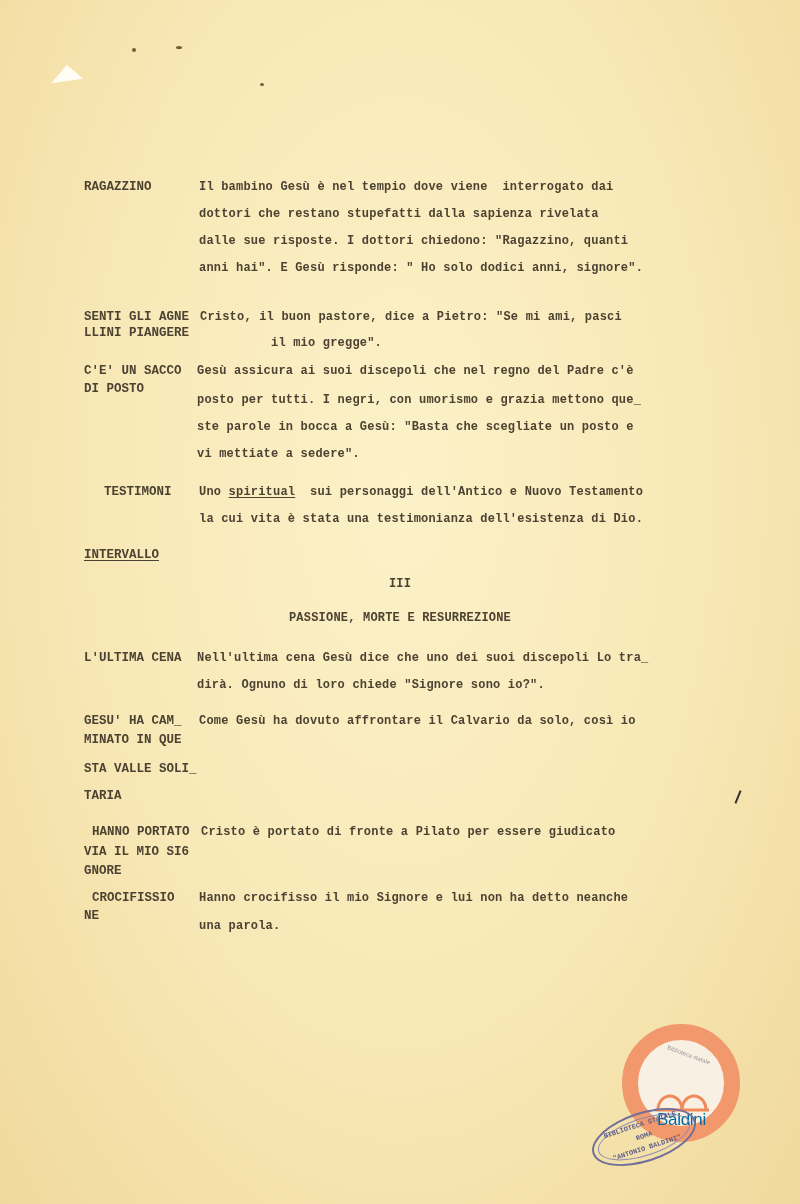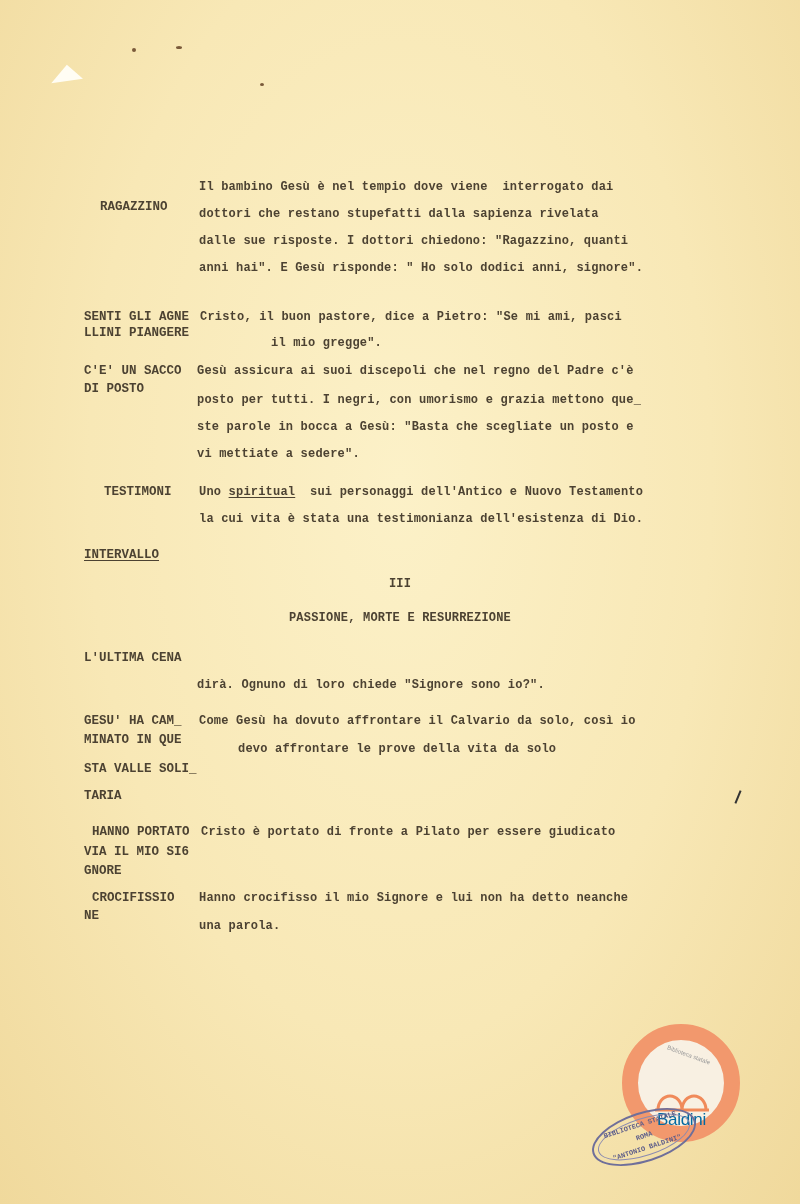--- a/index.html
+++ b/index.html
@@ -47,21 +47,21 @@
 </head>
 <body>
 
 <div class="page">
 
   <div class="tear"></div>
   <div class="spot" style="left:132px;top:48px;width:4px;height:4px;"></div>
   <div class="spot" style="left:176px;top:46px;width:6px;height:3px;"></div>
   <div class="spot" style="left:260px;top:83px;width:4px;height:3px;"></div>
 
-  <div class="t lbl" style="left:100px;top:180px;margin-top:20px;">RAGAZZINO</div>
+  <div class="t lbl" style="left:84px;top:180px;">RAGAZZINO</div>
   <div class="t" style="left:199px;top:180px;">Il bambino Gesù è nel tempio dove viene  interrogato dai</div>
   <div class="t" style="left:199px;top:207px;">dottori che restano stupefatti dalla sapienza rivelata</div>
   <div class="t" style="left:199px;top:234px;">dalle sue risposte. I dottori chiedono: "Ragazzino, quanti</div>
   <div class="t" style="left:199px;top:261px;">anni hai". E Gesù risponde: " Ho solo dodici anni, signore".</div>
 
   <div class="t lbl" style="left:84px;top:310px;">SENTI GLI AGNE</div>
   <div class="t lbl" style="left:84px;top:326px;">LLINI PIANGERE</div>
   <div class="t" style="left:200px;top:310px;">Cristo, il buon pastore, dice a Pietro: "Se mi ami, pasci</div>
   <div class="t" style="left:271px;top:336px;">il mio gregge".</div>
 
@@ -75,28 +75,28 @@
   <div class="t lbl" style="left:84px;top:485px;margin-left:20px;">TESTIMONI</div>
   <div class="t" style="left:199px;top:485px;"><span>Uno </span><span class="u">spiritual</span><span>  sui personaggi dell'Antico e Nuovo Testamento</span></div>
   <div class="t" style="left:199px;top:512px;">la cui vita è stata una testimonianza dell'esistenza di Dio.</div>
 
   <div class="t lbl u" style="left:84px;top:548px;">INTERVALLO</div>
 
   <div class="t center" style="top:577px;">III</div>
   <div class="t center" style="top:611px;">PASSIONE, MORTE E RESURREZIONE</div>
 
   <div class="t lbl" style="left:84px;top:651px;">L'ULTIMA CENA</div>
+  <div class="t" style="left:197px;top:651px;">Nell'ultima cena Gesù dice che uno dei suoi discepoli Lo tra_</div>
   <div class="t" style="left:197px;top:678px;">dirà. Ognuno di loro chiede "Signore sono io?".</div>
 
   <div class="t lbl" style="left:84px;top:714px;">GESU' HA CAM_</div>
   <div class="t lbl" style="left:84px;top:733px;">MINATO IN QUE</div>
   <div class="t lbl" style="left:84px;top:762px;">STA VALLE SOLI_</div>
   <div class="t lbl" style="left:84px;top:789px;">TARIA</div>
   <div class="t" style="left:199px;top:714px;">Come Gesù ha dovuto affrontare il Calvario da solo, così io</div>
-  <div class="t" style="left:238px;top:742px;">devo affrontare le prove della vita da solo</div>
 
   <div class="pencil"></div>
 
   <div class="t lbl" style="left:92px;top:825px;">HANNO PORTATO</div>
   <div class="t lbl" style="left:84px;top:845px;">VIA IL MIO SI6</div>
   <div class="t lbl" style="left:84px;top:864px;">GNORE</div>
   <div class="t" style="left:201px;top:825px;">Cristo è portato di fronte a Pilato per essere giudicato</div>
 
   <div class="t lbl" style="left:92px;top:891px;">CROCIFISSIO</div>
   <div class="t lbl" style="left:84px;top:909px;">NE</div>

